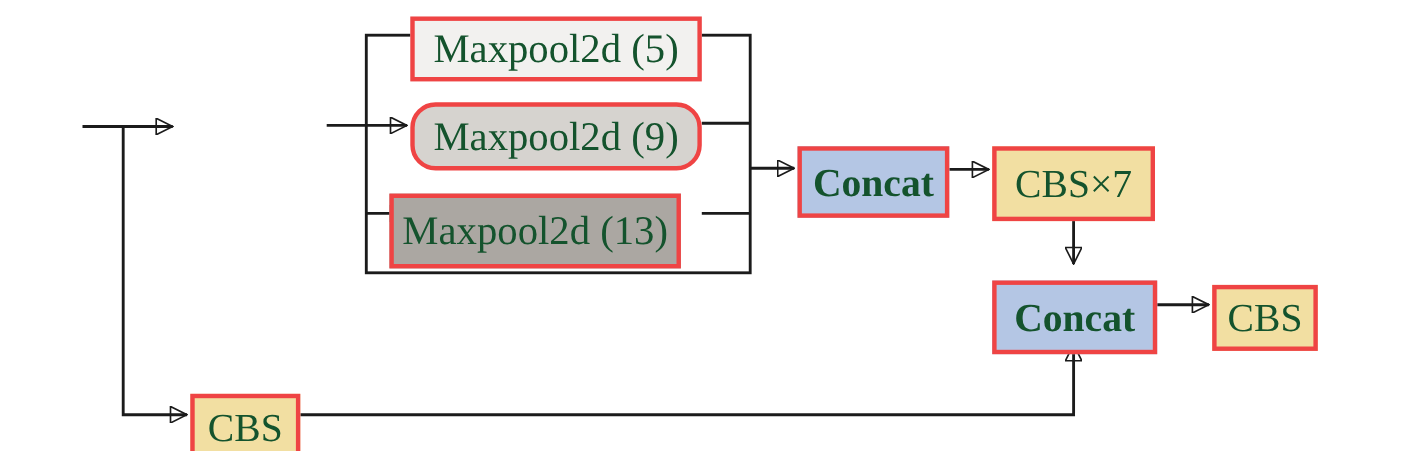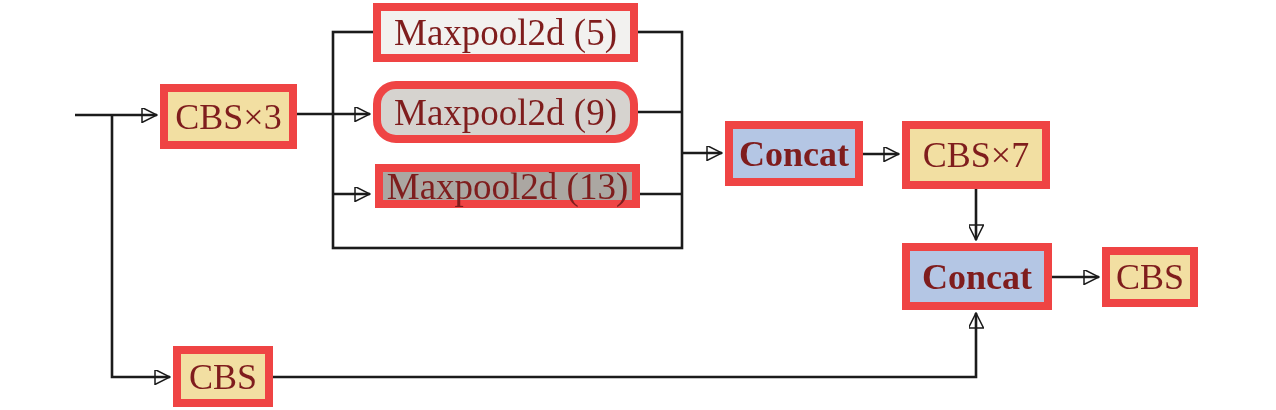--- a/index.html
+++ b/index.html
@@ -25,41 +25,42 @@
   .wires path, .wires rect {
     fill: none;
     stroke: #1b1b1b;
   }
   .wires .wire { stroke-width: 2.6; }
   .wires .outline { stroke-width: 2.6; }
   .arrowhead { fill: #1b1b1b; stroke: none; }
   .node {
     position: absolute;
     box-sizing: border-box;
-    border: 8px solid #ef4444;
+    border: 4px solid #ef4444;
     display: flex;
     align-items: center;
     justify-content: center;
-    color: #7f1d1d;
+    color: #14532d;
     font-size: 36px;
     line-height: 1;
     white-space: nowrap;
     user-select: none;
+    margin-top: 12px;
   }
   .node.maxpool { font-size: 37px; }
   .fill-yellow { background: #f2dfa2; }
   .fill-blue   { background: #b4c6e4; font-weight: bold; }
   .fill-gray-light { background: #f2f1ef; }
   .fill-gray-mid   { background: #d6d3cf; }
   .fill-gray-dark  { background: #aba7a2; }
 
   .n-cbs3      { left: 160px;  top: 84px;  width: 137px; height: 65px; }
   .n-mp5       { left: 373px;  top: 3px;   width: 265px; height: 59px; }
   .n-mp9       { left: 373px;  top: 81px;  width: 265px; height: 62px; border-radius: 23px; }
-  .n-mp13      { left: 375px;  top: 164px; width: 265px; height: 44px; }
+  .n-mp13      { left: 354px;  top: 164px; width: 265px; height: 68px; }
   .n-concat1   { left: 725px;  top: 121px; width: 138px; height: 65px; }
   .n-cbs2      { left: 902px;  top: 121px; width: 148px; height: 68px; }
   .n-concat2   { left: 902px;  top: 243px; width: 150px; height: 67px; }
   .n-cbsout    { left: 1102px; top: 247px; width: 96px;  height: 60px; }
   .n-cbsskip   { left: 173px;  top: 346px; width: 100px; height: 61px; }
 </style>
 </head>
 <body>
 
 <div class="canvas">
@@ -88,23 +89,20 @@
 
     <path class="wire" d="M 863 154 H 899" marker-end="url(#arrow)"></path>
 
     <path class="wire" d="M 976 189 V 240" marker-end="url(#arrow)"></path>
 
     <path class="wire" d="M 1052 277 H 1099" marker-end="url(#arrow)"></path>
 
     <path class="wire" d="M 273 377 H 976 V 313" marker-end="url(#arrow)"></path>
   </svg>
 
-  <div class="node fill-yellow n-cbs3">
-    <span>CBS×3</span>
-  </div>
 
   <div class="node maxpool fill-gray-light n-mp5">
     <span>Maxpool2d (5)</span>
   </div>
 
   <div class="node maxpool fill-gray-mid n-mp9">
     <span>Maxpool2d (9)</span>
   </div>
 
   <div class="node maxpool fill-gray-dark n-mp13">

